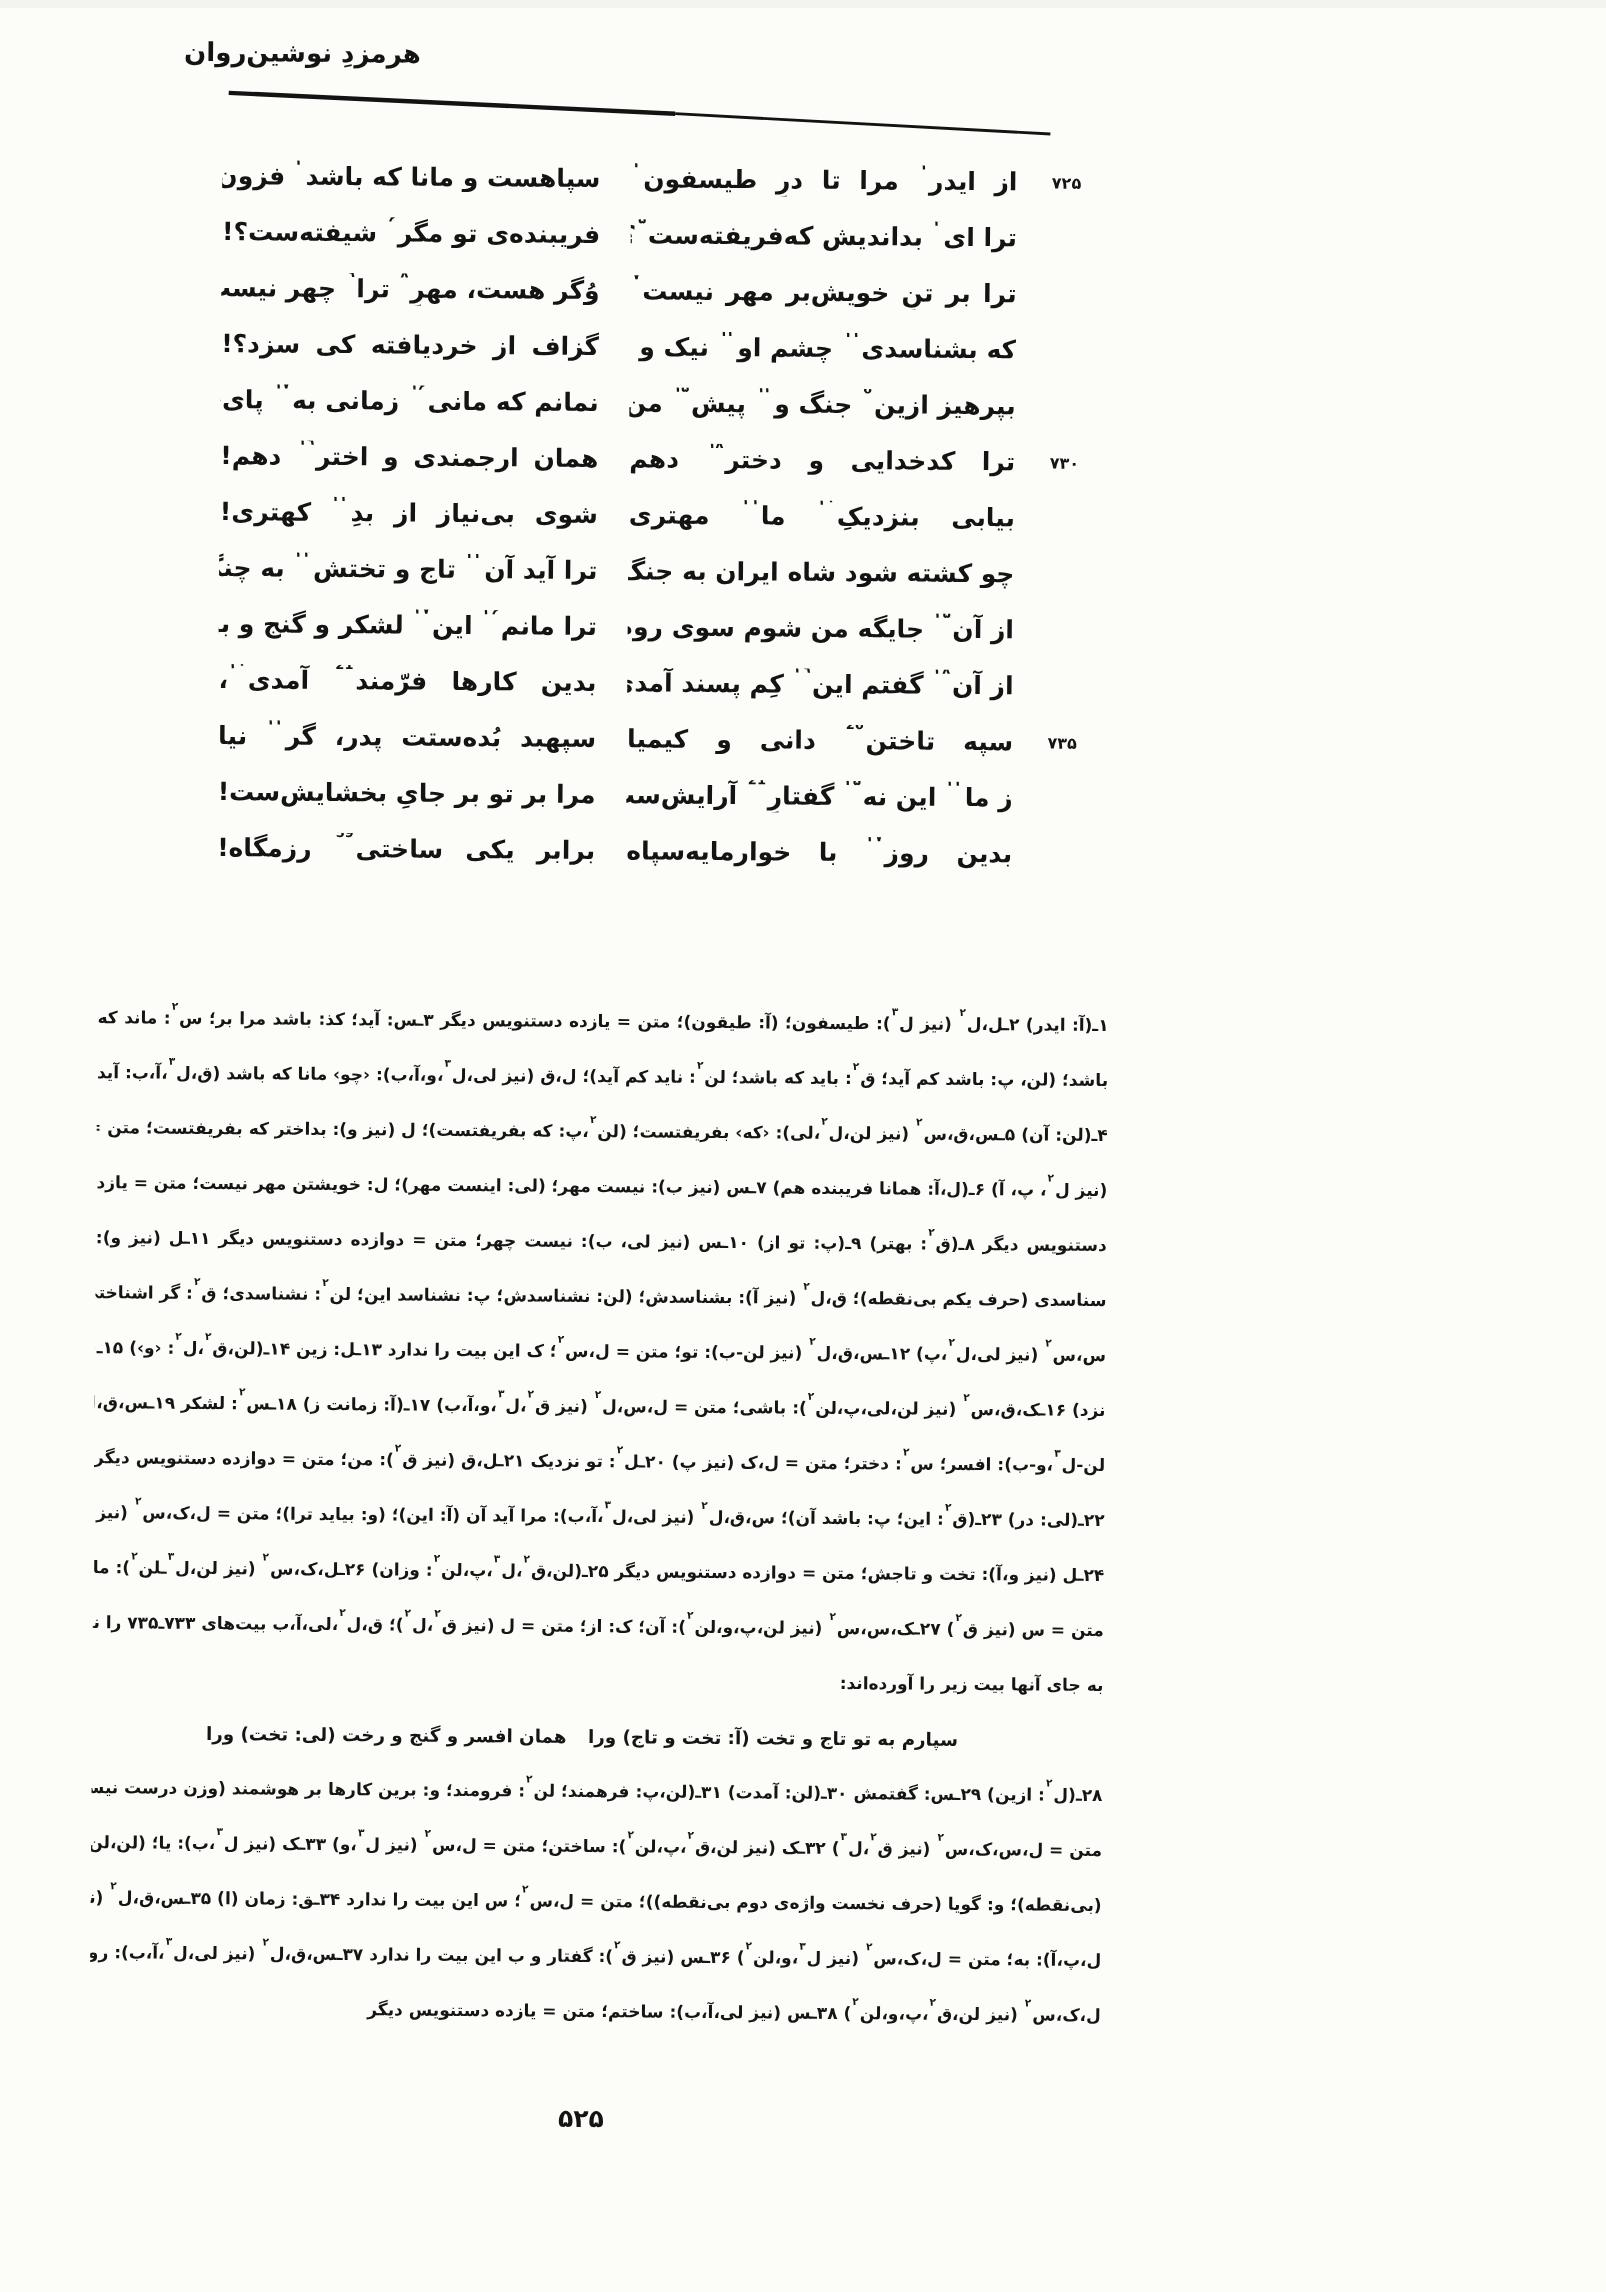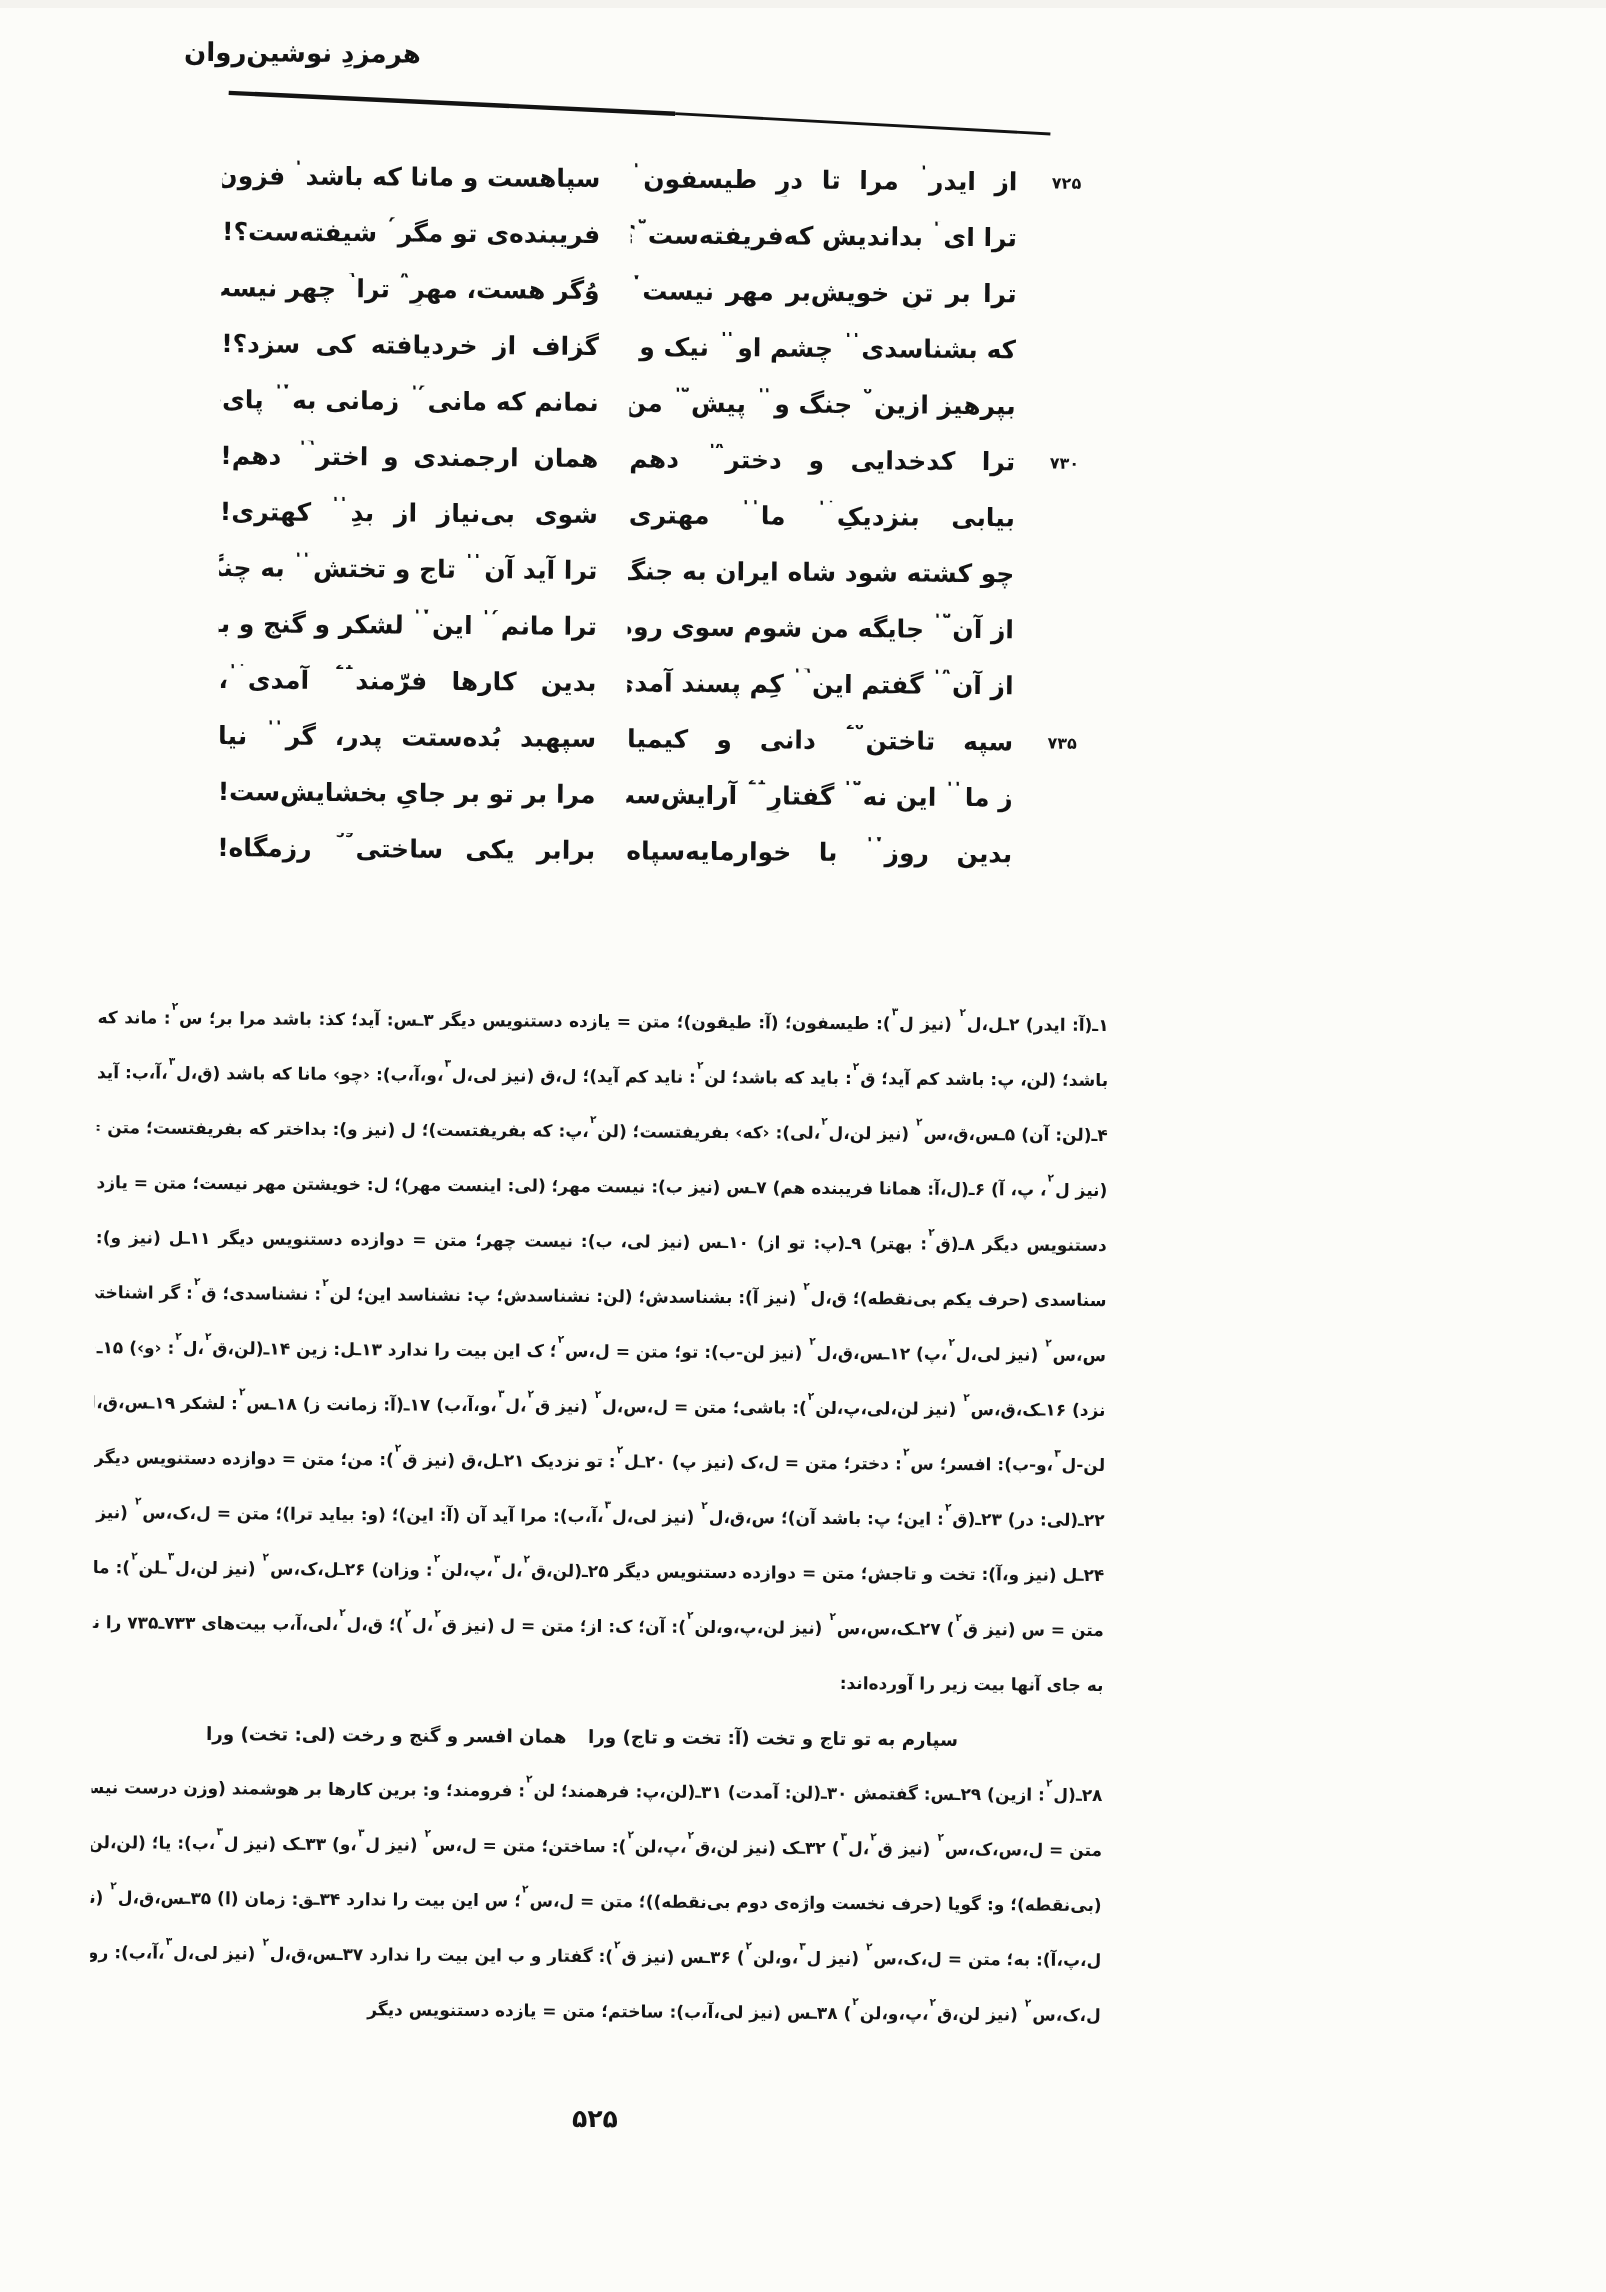--- a/index.html
+++ b/index.html
@@ -67,21 +67,21 @@
   .app-line sup{font-size:10.6px;top:-7.7px;padding:0 1px;}
   .app-verse{
     height:55px;line-height:55px;
     display:flex;justify-content:space-between;
     padding:0 145px 0 114px;
     font-size:18.3px;font-weight:700;
     white-space:nowrap;overflow:hidden;
   }
   
   .page-number{
-    position:absolute;left:589px;top:2093px;
+    position:absolute;left:575px;top:2093px;
     font-size:25px;font-weight:700;letter-spacing:1.9px;
     direction:rtl;
   }
 </style>
 </head>
 <body>
 
 <div class="page">
   <div class="tilt">
 

